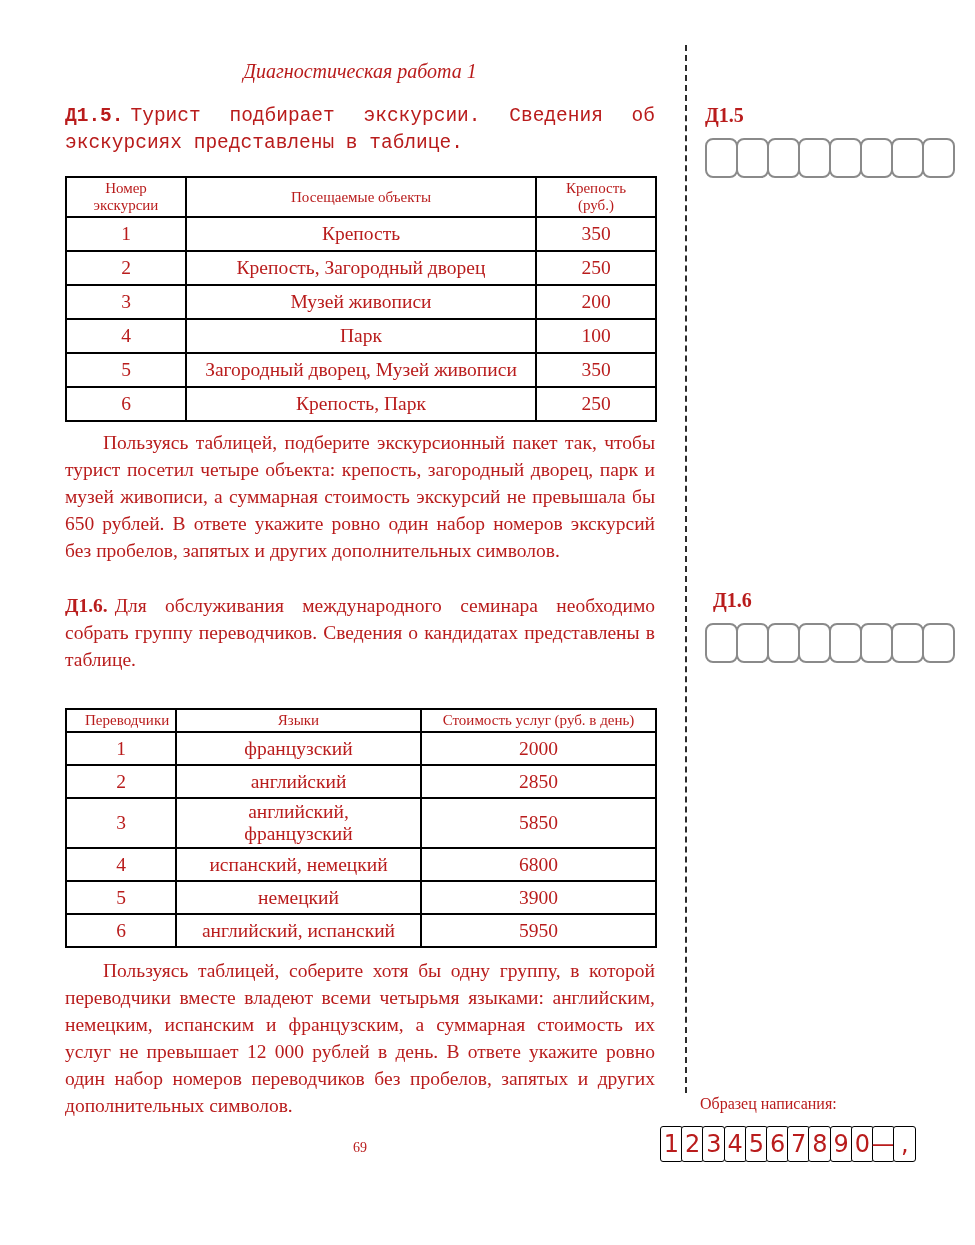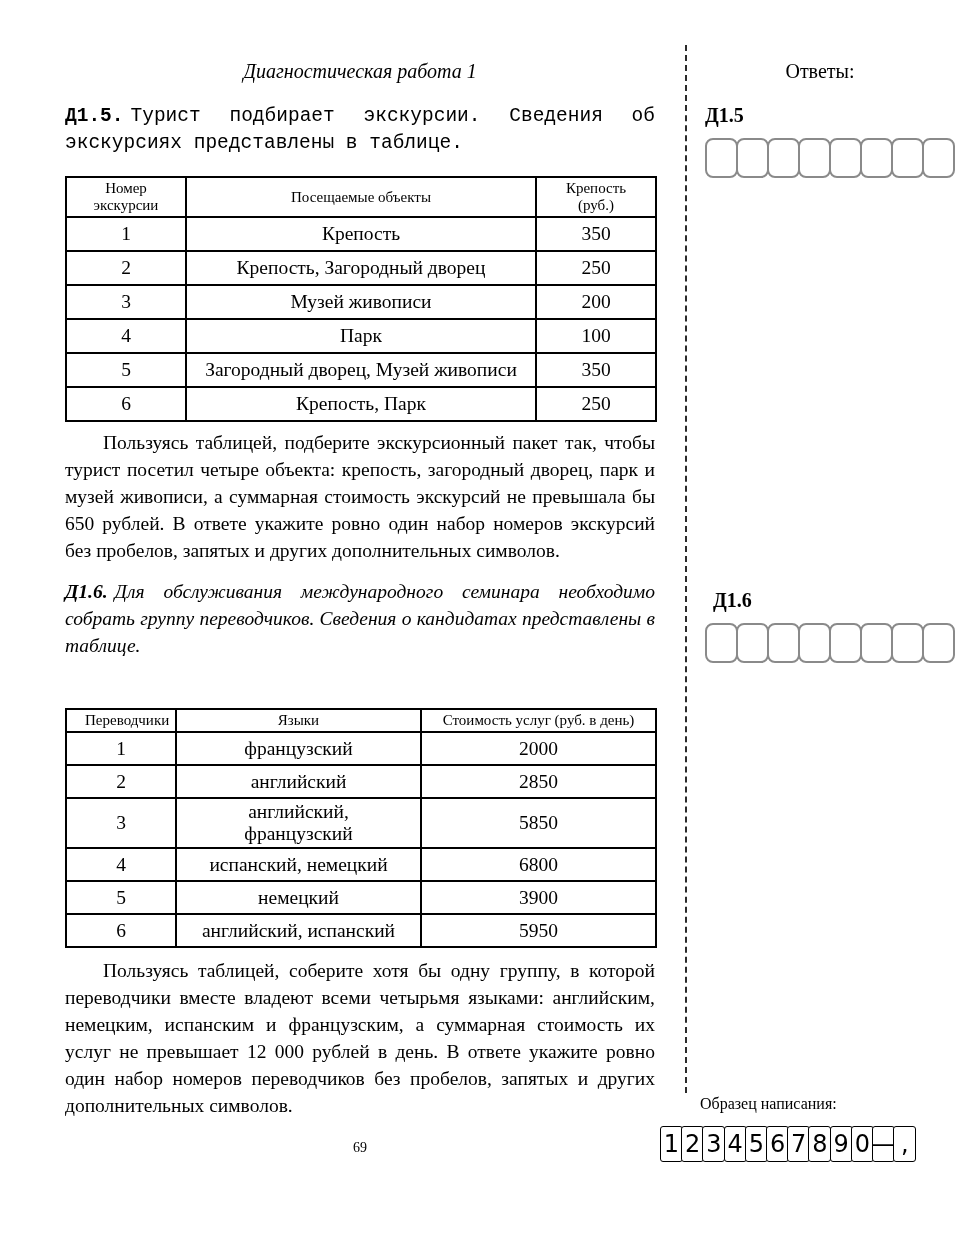--- a/index.html
+++ b/index.html
@@ -1,40 +1,40 @@
 <!DOCTYPE html>
 <html><head>
 <meta charset="utf-8">
 <style>
   * { margin:0; padding:0; box-sizing:border-box; }
   html,body { background:#e8e8e8; }
   body { font-family:"Liberation Serif", serif; }
   .page {
     position:relative; width:975px; height:1245px; margin:0 auto;
-    background:#ffffff; color:#000000; overflow:hidden;
+    background:#ffffff; color:#b91c1c; overflow:hidden;
   }
 
   
   .main-title {
     position:absolute; left:65px; top:60px; width:590px;
     text-align:center; font-style:italic; font-size:20px;
   }
   .answers-title {
     position:absolute; left:705px; top:60px; width:230px;
     text-align:center; font-size:20px;
   }
   .para {
     position:absolute; left:65px; width:590px;
     font-size:19.5px; line-height:1.38; text-align:justify;
   }
   .para .plabel { font-weight:bold; padding-right:7px; }
   .indent { text-indent:38px; }
   #p1-intro { top:103px;font-family:Liberation Mono, monospace; }
   #p1-task  { top:430px; }
-  #p2-intro { top:579px;font-style:italic; }
+  #p2-intro { top:593px; }
   #p2-task  { top:958px; }
 
   
   table {
     position:absolute; left:65px; border-collapse:collapse;
     background:#fff; table-layout:fixed; width:590px;
     border:2.5px solid #000;
   }
   #table1 { top:176px; }
   #table2 { top:708px; }
@@ -82,21 +82,20 @@
     position:absolute; left:65px; top:1140px; width:590px;
     text-align:center; font-size:14px;
   }
 </style>
 </head>
 <body>
 
 <div class="page">
 
   <div class="main-title">Диагностическая работа 1</div>
-  <div class="answers-title">Ответы:</div>
 
   <p class="para" id="p1-intro">
     <span class="plabel">Д1.5.</span><span>Турист подбирает экскурсии. Сведения об экскурсиях представлены в таблице.</span>
   </p>
 
   <table id="table1">
     <colgroup>
       <col style="width:120px">
         <col style="width:350px">
         <col style="width:120px">

